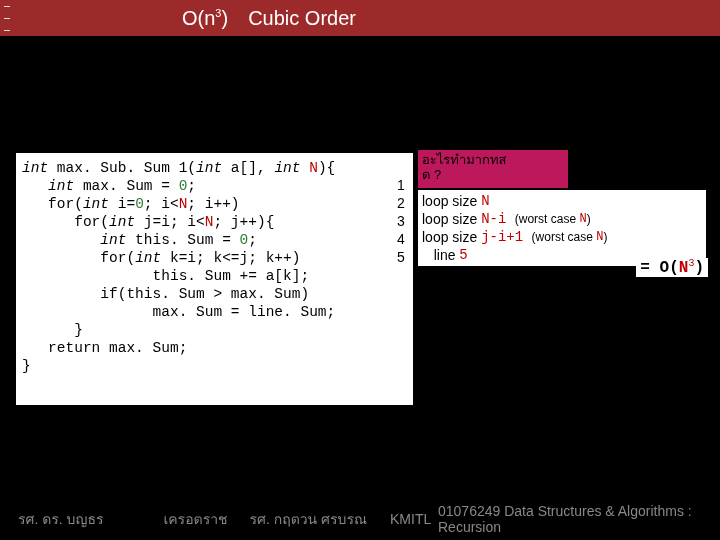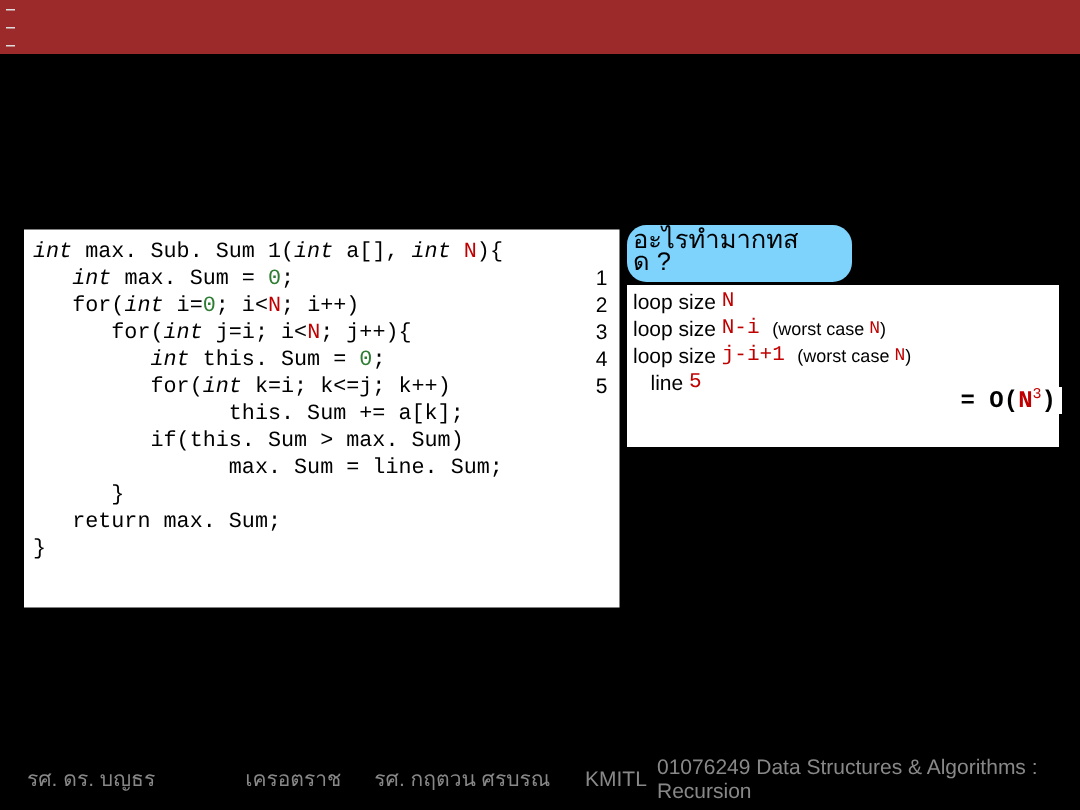--- a/index.html
+++ b/index.html
@@ -70,34 +70,33 @@
     color: #000;
     background: #fff;
   }
   .linecol div { text-align: center; }
   .question-box {
     position: absolute;
     left: 418px;
     top: 150px;
     width: 150px;
     height: 38px;
-    background: #7dd3fc;
-    font-size: 17px;
+    background: #be185d;
+    font-size: 13px;
     color: #000;
     padding: 2px 4px;
     box-sizing: border-box;
     line-height: 15px;
-    border-radius: 13px;
   }
   .annot-box {
     position: absolute;
     left: 418px;
     top: 190px;
     width: 288px;
-    height: 108px;
+    height: 76px;
     background: #fff;
     font-size: 14px;
     color: #000;
     padding-top: 2px;
     line-height: 18px;
     box-sizing: border-box;
   }
   .annot-row { display: flex; padding-left: 4px; white-space: pre; }
   .mono     { font-family: "Courier New", monospace; }
   .red      { color: #c00000; }
@@ -131,20 +130,23 @@
   .footer .fr2 { position: absolute; left: 438px; }
 </style>
 </head>
 <body>
 
 <div class="titlebar">
   <div class="title-left-marks">
     <span></span>
       <span></span>
       <span></span>
+  </div>
+  <div class="title-text">
+    <span>O(n</span><sup>3</sup><span>)</span><span> </span><span>Cubic Order</span>
   </div>
 </div>
 
 <div class="code-box"><span class="kw-type ital">int</span><b> max. Sub. Sum 1(</b><span class="kw-type ital">int</span><b> a[], </b><span class="kw-type ital">int</span><span> </span><b class="red">N</b><b>){</b>
 <span class="kw-type ital">   int</span><b> max. Sum = </b><b class="green">0</b><b>;</b>
 <b>   for(</b><span class="kw-type ital">int</span><b> i=</b><b class="green">0</b><b>; i&lt;</b><b class="red">N</b><b>; i++)</b>
 <b>      for(</b><span class="kw-type ital">int</span><b> j=i; i&lt;</b><b class="red">N</b><b>; j++){</b>
 <span class="kw-type ital">         int</span><b> this. Sum = </b><b class="green">0</b><b>;</b>
 <b>         for(</b><span class="kw-type ital">int</span><b> k=i; k&lt;=j; k++)</b>
 <b>               this. Sum += a[k];</b>

